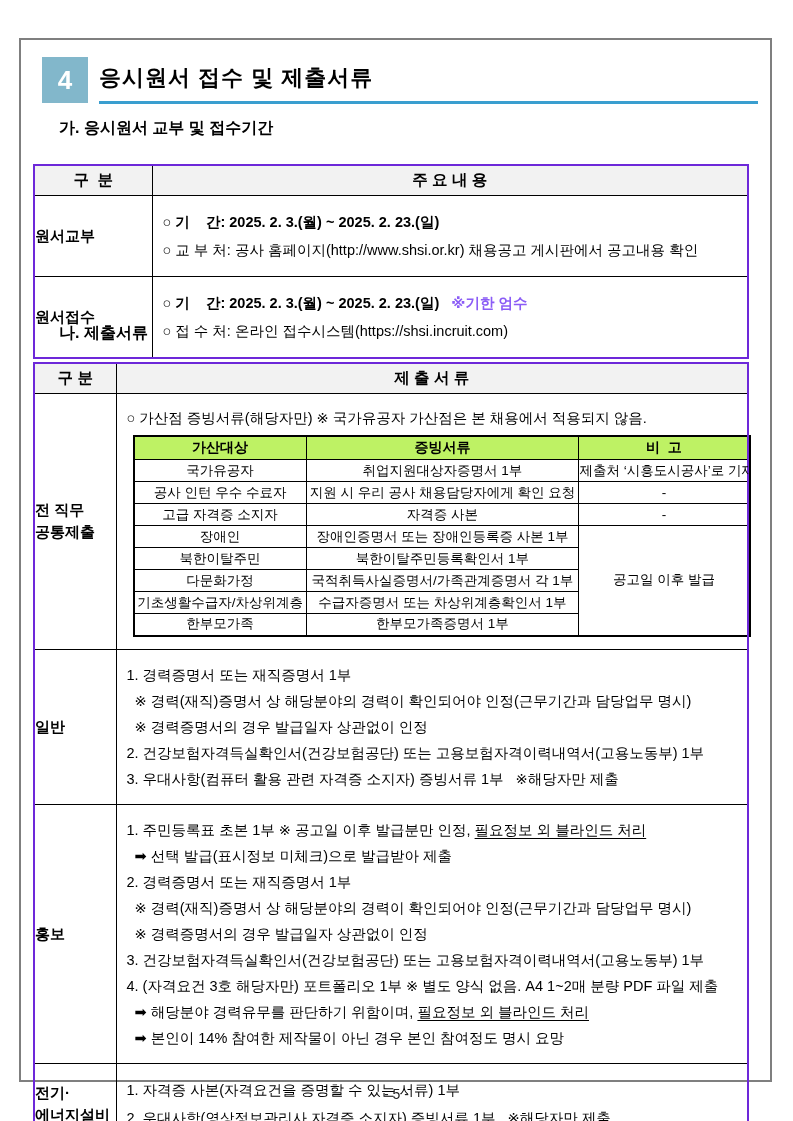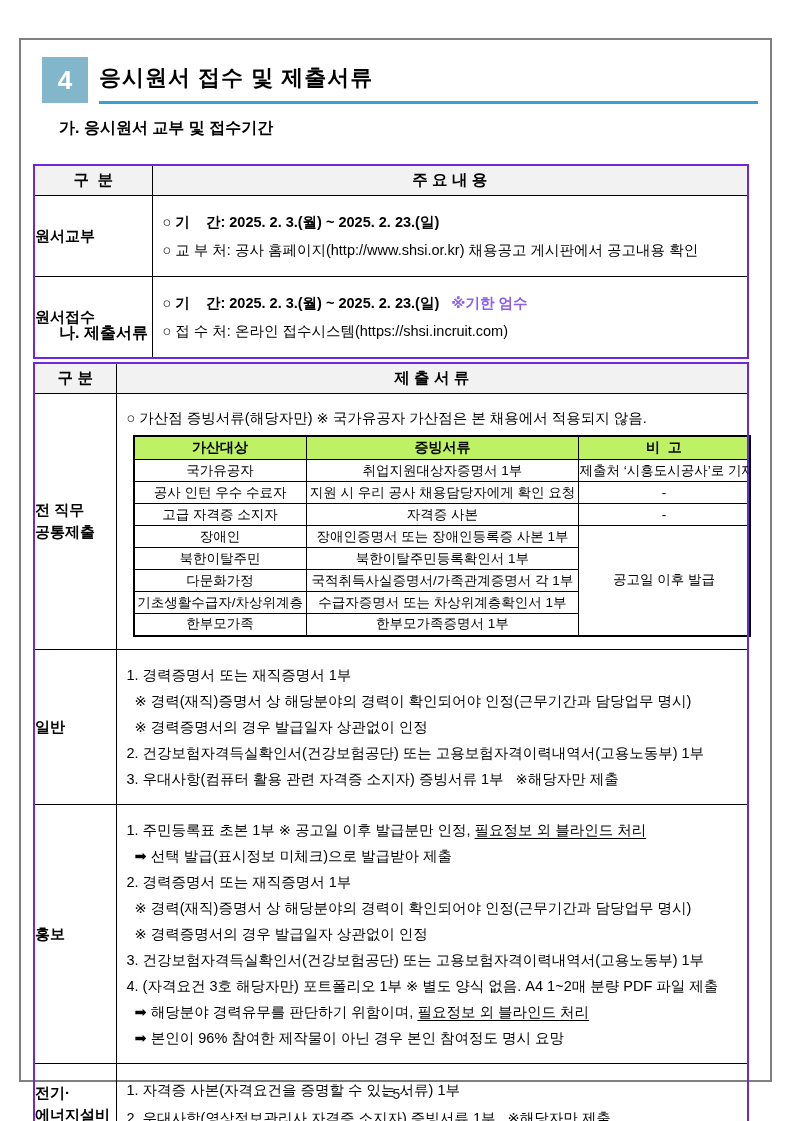--- a/index.html
+++ b/index.html
@@ -184,21 +184,21 @@
         <td class="label-cell">홍보</td>
         <td class="content-cell">
           <div class="line"><span>1. 주민등록표 초본 1부 ※ 공고일 이후 발급분만 인정, </span><span class="u">필요정보 외 블라인드 처리</span></div>
           <div class="line">  ➡ 선택 발급(표시정보 미체크)으로 발급받아 제출</div>
           <div class="line">2. 경력증명서 또는 재직증명서 1부</div>
           <div class="line">  ※ 경력(재직)증명서 상 해당분야의 경력이 확인되어야 인정(근무기간과 담당업무 명시)</div>
           <div class="line">  ※ 경력증명서의 경우 발급일자 상관없이 인정</div>
           <div class="line">3. 건강보험자격득실확인서(건강보험공단) 또는 고용보험자격이력내역서(고용노동부) 1부</div>
           <div class="line">4. (자격요건 3호 해당자만) 포트폴리오 1부 ※ 별도 양식 없음. A4 1~2매 분량 PDF 파일 제출</div>
           <div class="line"><span>  ➡ 해당분야 경력유무를 판단하기 위함이며, </span><span class="u">필요정보 외 블라인드 처리</span></div>
-          <div class="line">  ➡ 본인이 96% 참여한 제작물이 아닌 경우 본인 참여정도 명시 요망</div>
+          <div class="line">  ➡ 본인이 14% 참여한 제작물이 아닌 경우 본인 참여정도 명시 요망</div>
         </td>
       </tr>
 
       <tr class="row-electric">
         <td class="label-cell">
           <div>전기·</div>
           <div>에너지설비</div>
         </td>
         <td class="content-cell">
           <div class="line">1. 자격증 사본(자격요건을 증명할 수 있는 서류) 1부</div>

